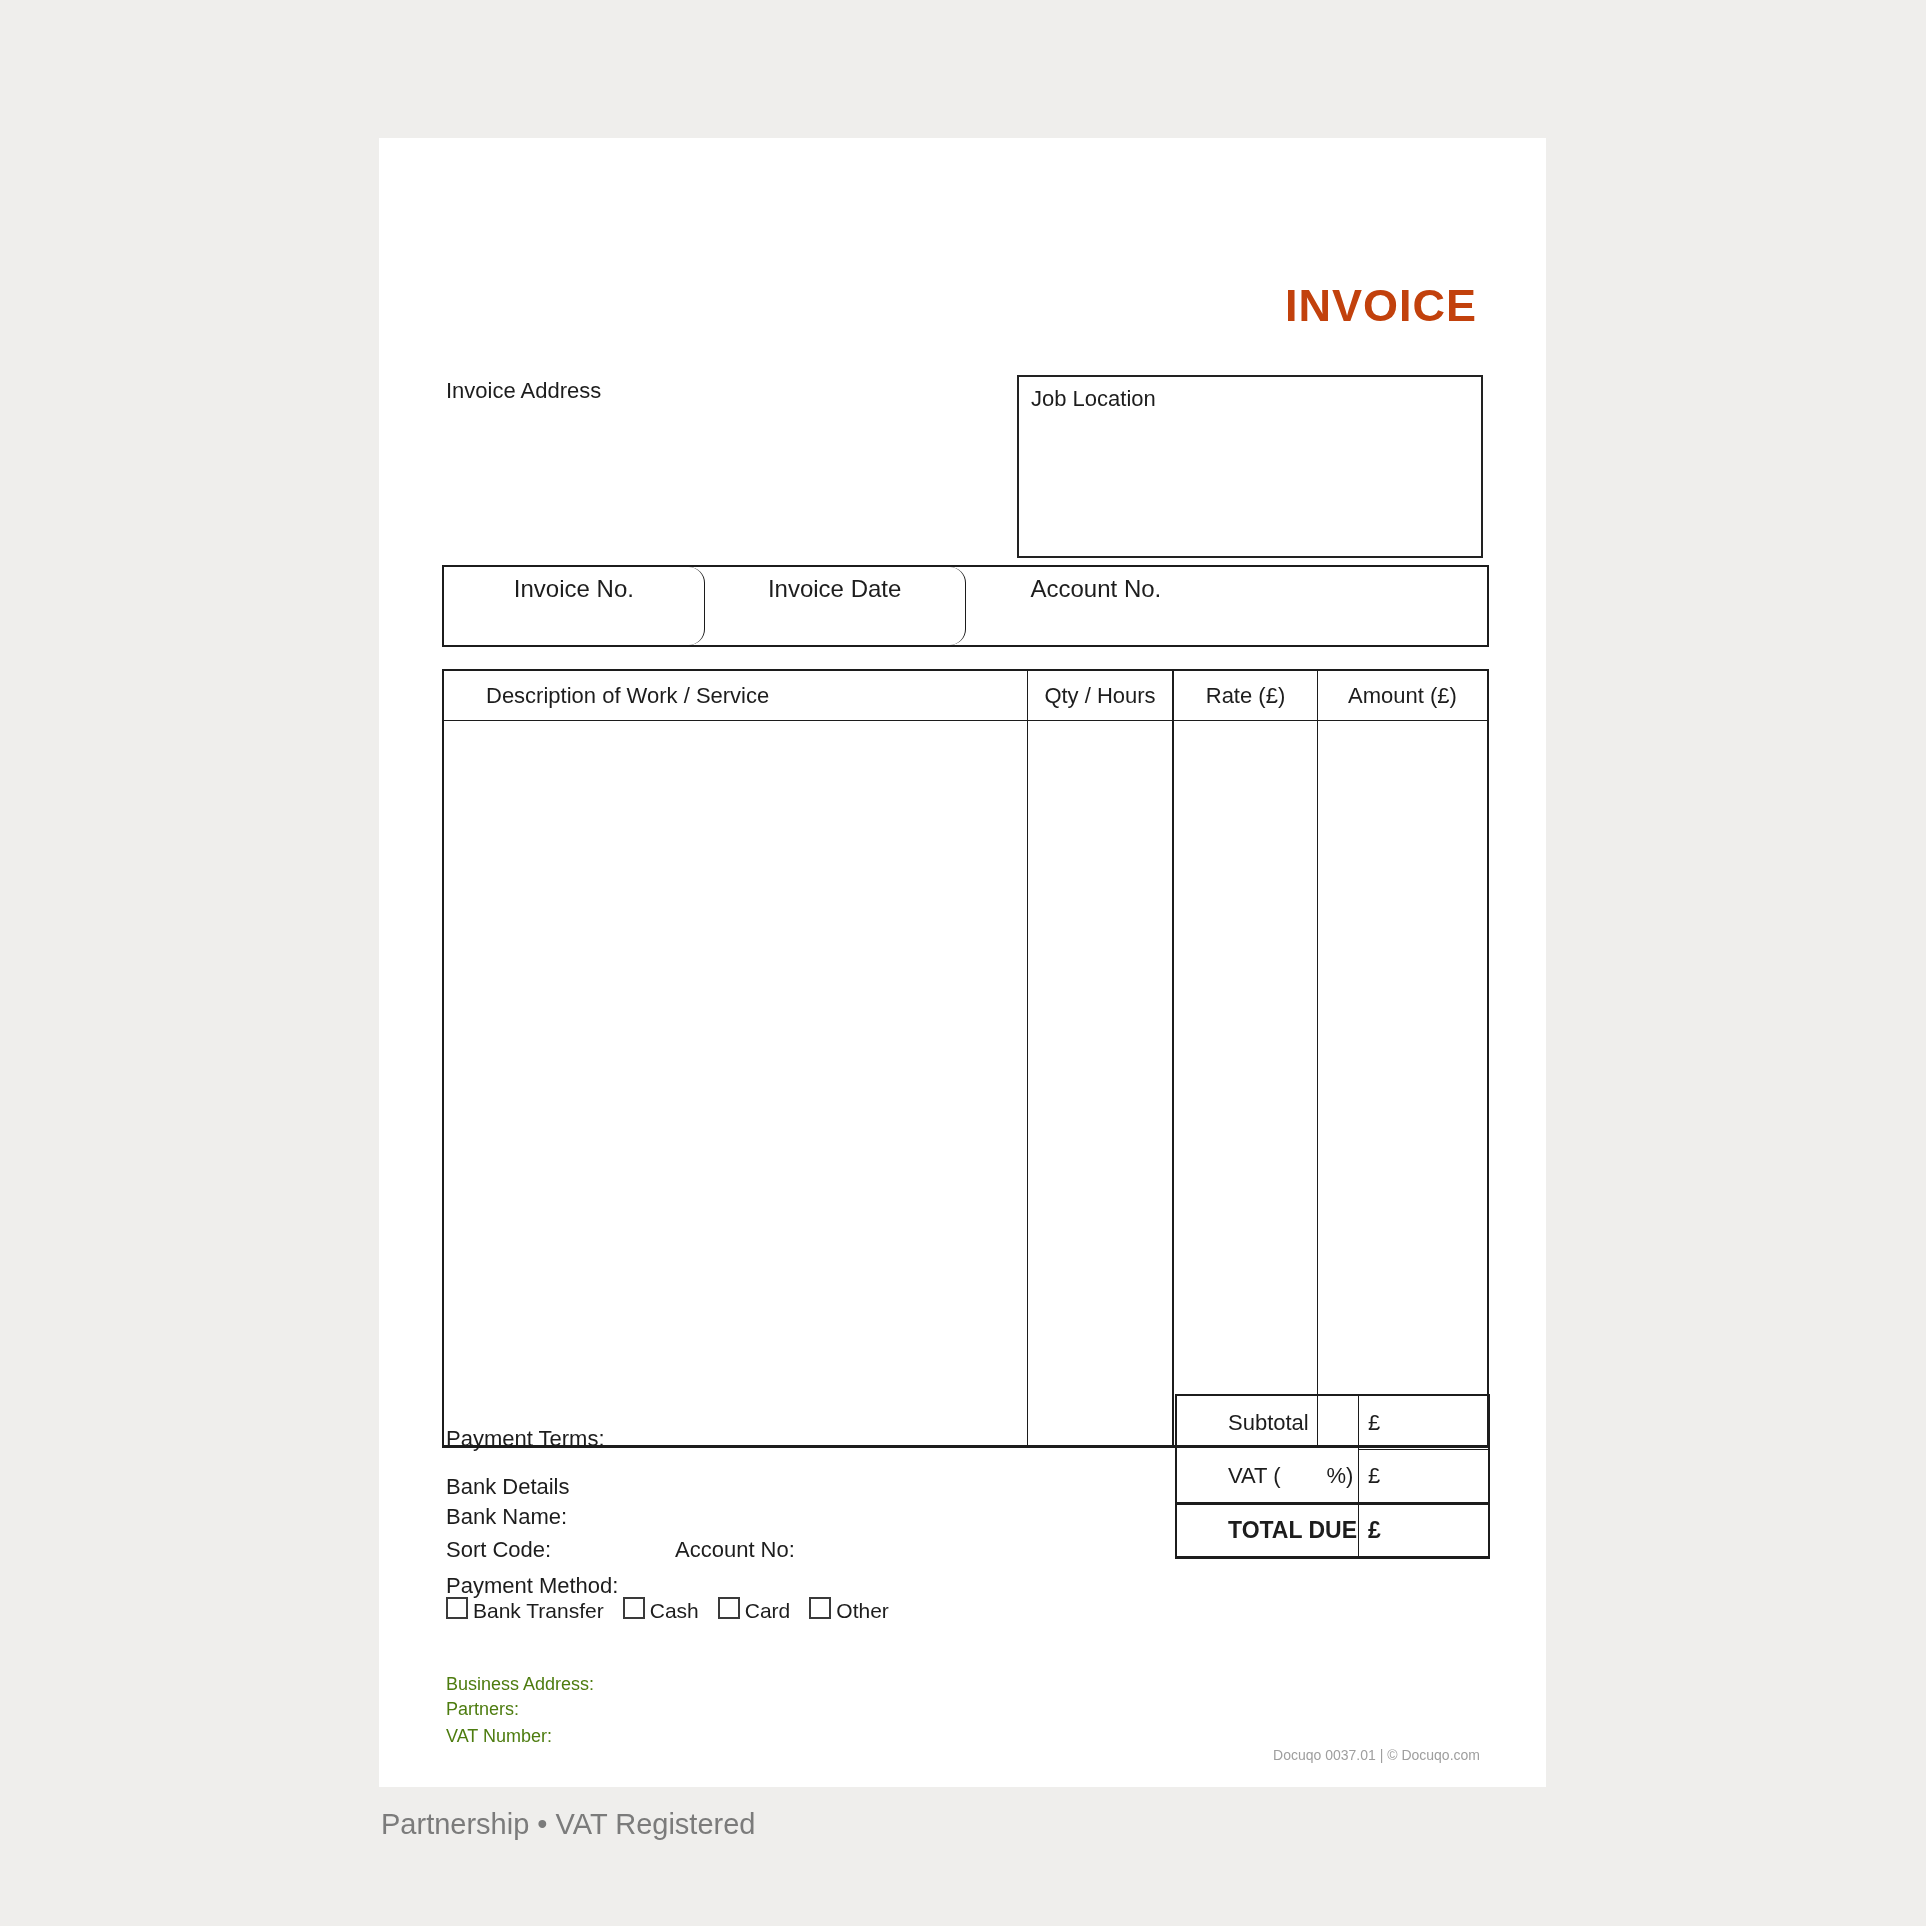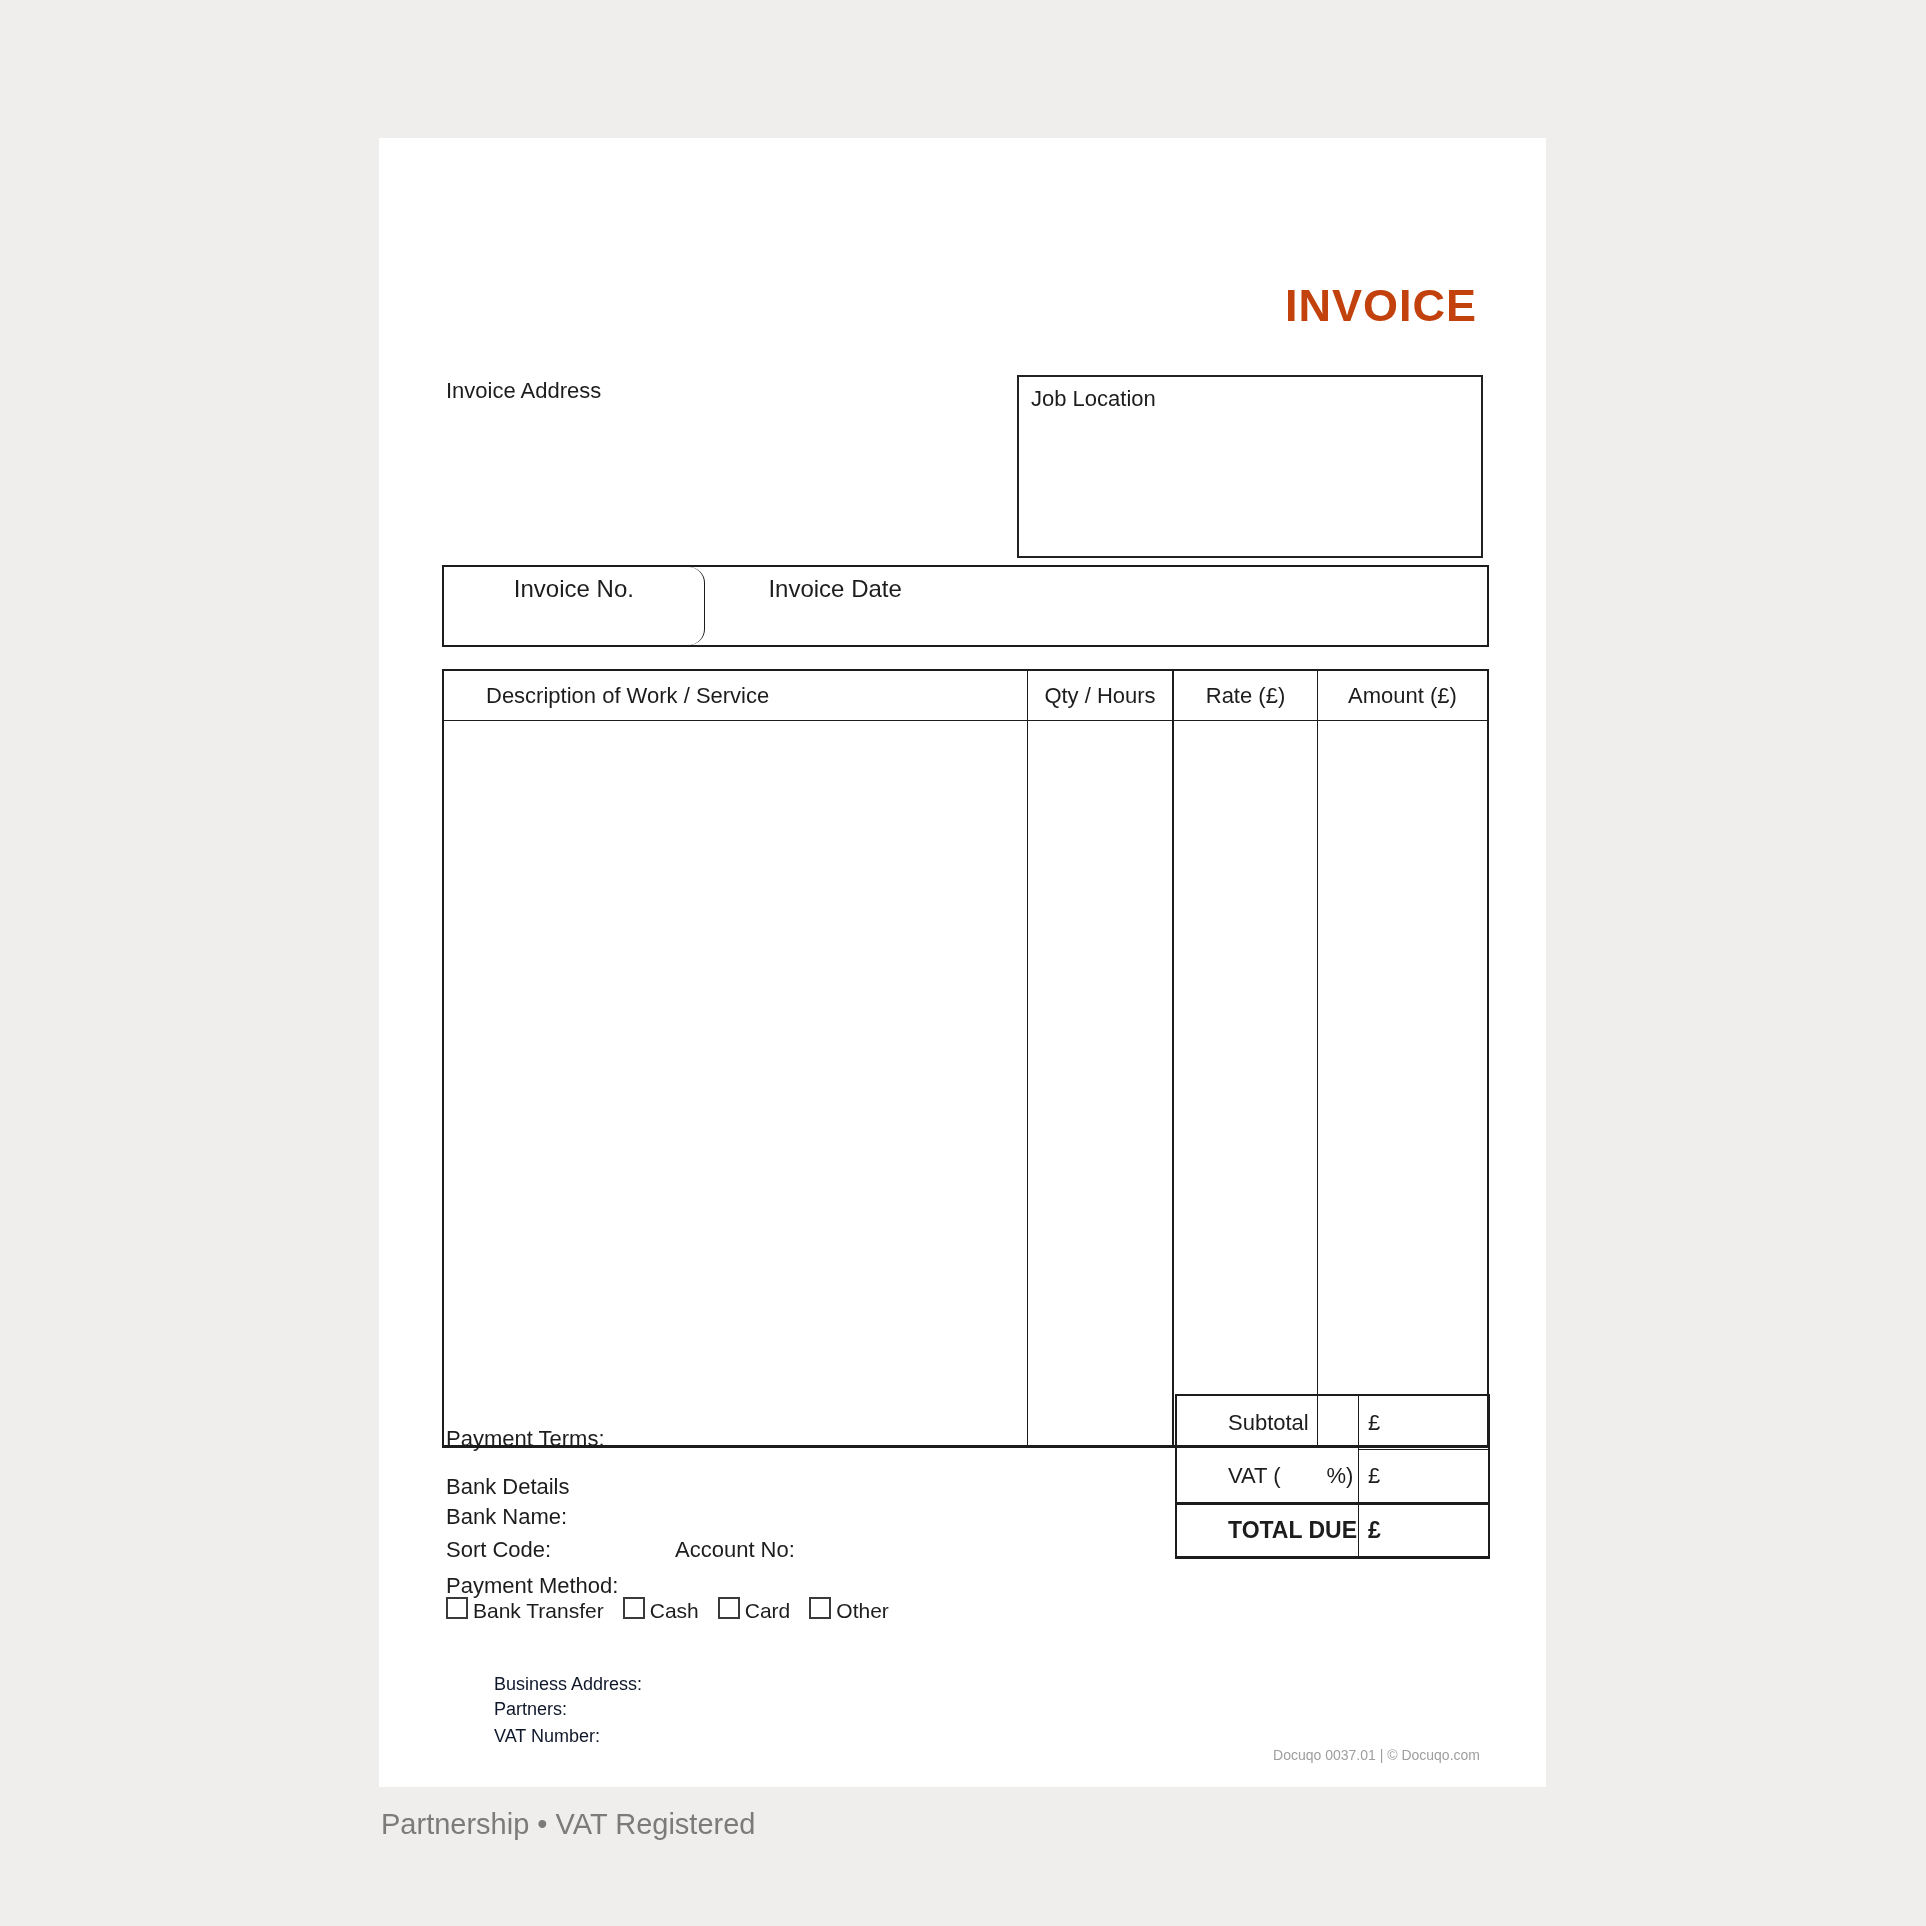--- a/index.html
+++ b/index.html
@@ -123,21 +123,21 @@
   .checkbox {
     width: 22px; height: 22px;
     border: 2px solid #3a3a3a;
     background: #ffffff;
     display: inline-block;
     margin-right: 5px;
     margin-top: -6px;
   }
   .method .m-label { font-size: 21px; }
 
-  .small-label { font-size: 18px; line-height: 1.3; color: #0f172a; margin-left: 48px; }
+  .small-label { font-size: 18px; line-height: 1.3; color: #4d7c0f; }
   .business-address { left: 67px; top: 1535px; }
   .partners         { left: 67px; top: 1560px; }
   .vat-number       { left: 67px; top: 1587px; }
 
   .doc-ref {
     right: 66px; top: 1609px;
     font-size: 14px;
     color: #9e9e9e;
   }
 
@@ -160,20 +160,23 @@
     <div class="abs job-location-box">
       <span class="label">Job Location</span>
     </div>
 
     <div class="abs info-table">
       <div class="cell">
         <span>Invoice No.</span>
       </div>
       <div class="cell">
         <span>Invoice Date</span>
+      </div>
+      <div class="cell">
+        <span>Account No.</span>
       </div>
     </div>
 
     <div class="abs items-table">
       <div class="hcell desc c1">
         <span>Description of Work / Service</span>
       </div>
       <div class="hcell c2">
         <span>Qty / Hours</span>
       </div>

